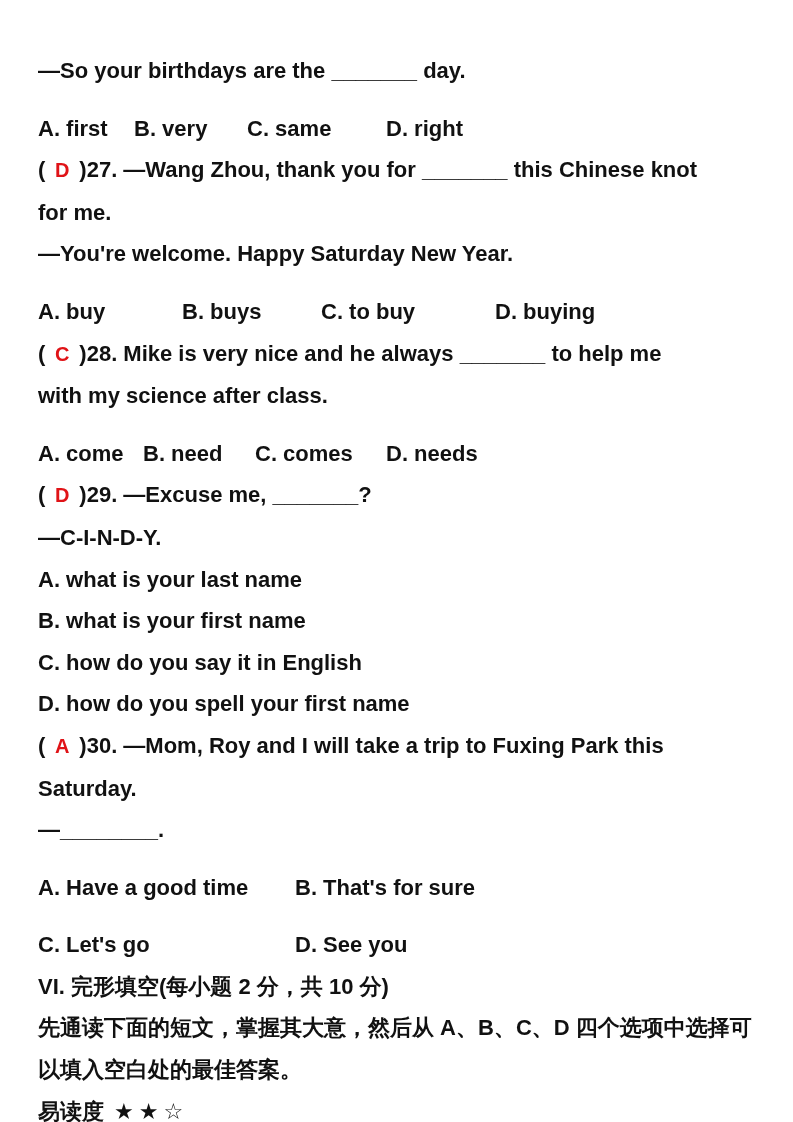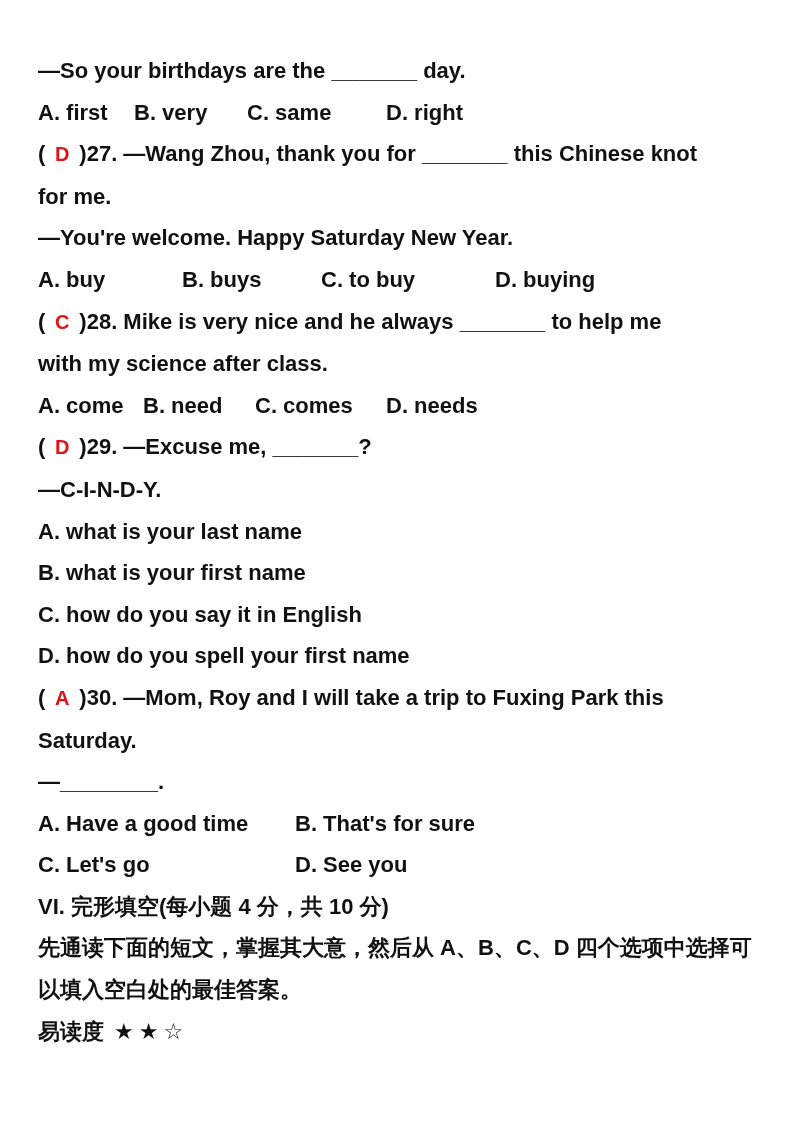--- a/index.html
+++ b/index.html
@@ -30,20 +30,21 @@
     width: 34px;
     text-align: center;
     color: #e01317;
     font-size: 20px;
     font-weight: 700;
     vertical-align: baseline;
   }
   .opts {
     display: grid;
     white-space: nowrap;
+    margin-top: 16px;
   }
   .opts-26 { grid-template-columns: 96px 113px 139px auto; }
   .opts-27 { grid-template-columns: 105px 100px 135px auto; gap: 39px; }
   .opts-28 { grid-template-columns: 105px 112px 131px auto; }
   .opts-2col { grid-template-columns: 257px auto; }
   .stars {
     letter-spacing: 5px;
     margin-left: 10px;
   }
   .cjk {
@@ -106,21 +107,21 @@
   <div class="opts opts-2col">
     <span>A. Have a good time</span>
     <span>B. That's for sure</span>
   </div>
 
   <div class="opts opts-2col">
     <span>C. Let's go</span>
     <span>D. See you</span>
   </div>
 
-  <div class="line cjk">VI. 完形填空(每小题 4 分，共 10 分)</div>
+  <div class="line cjk">VI. 完形填空(每小题 2 分，共 10 分)</div>
 
   <div class="line cjk">先通读下面的短文，掌握其大意，然后从 A、B、C、D 四个选项中选择可</div>
 
   <div class="line cjk">以填入空白处的最佳答案。</div>
 
   <div class="line cjk"><span>易读度</span><span class="stars">★★☆</span></div>
 
 </div>
 
 </body></html>

